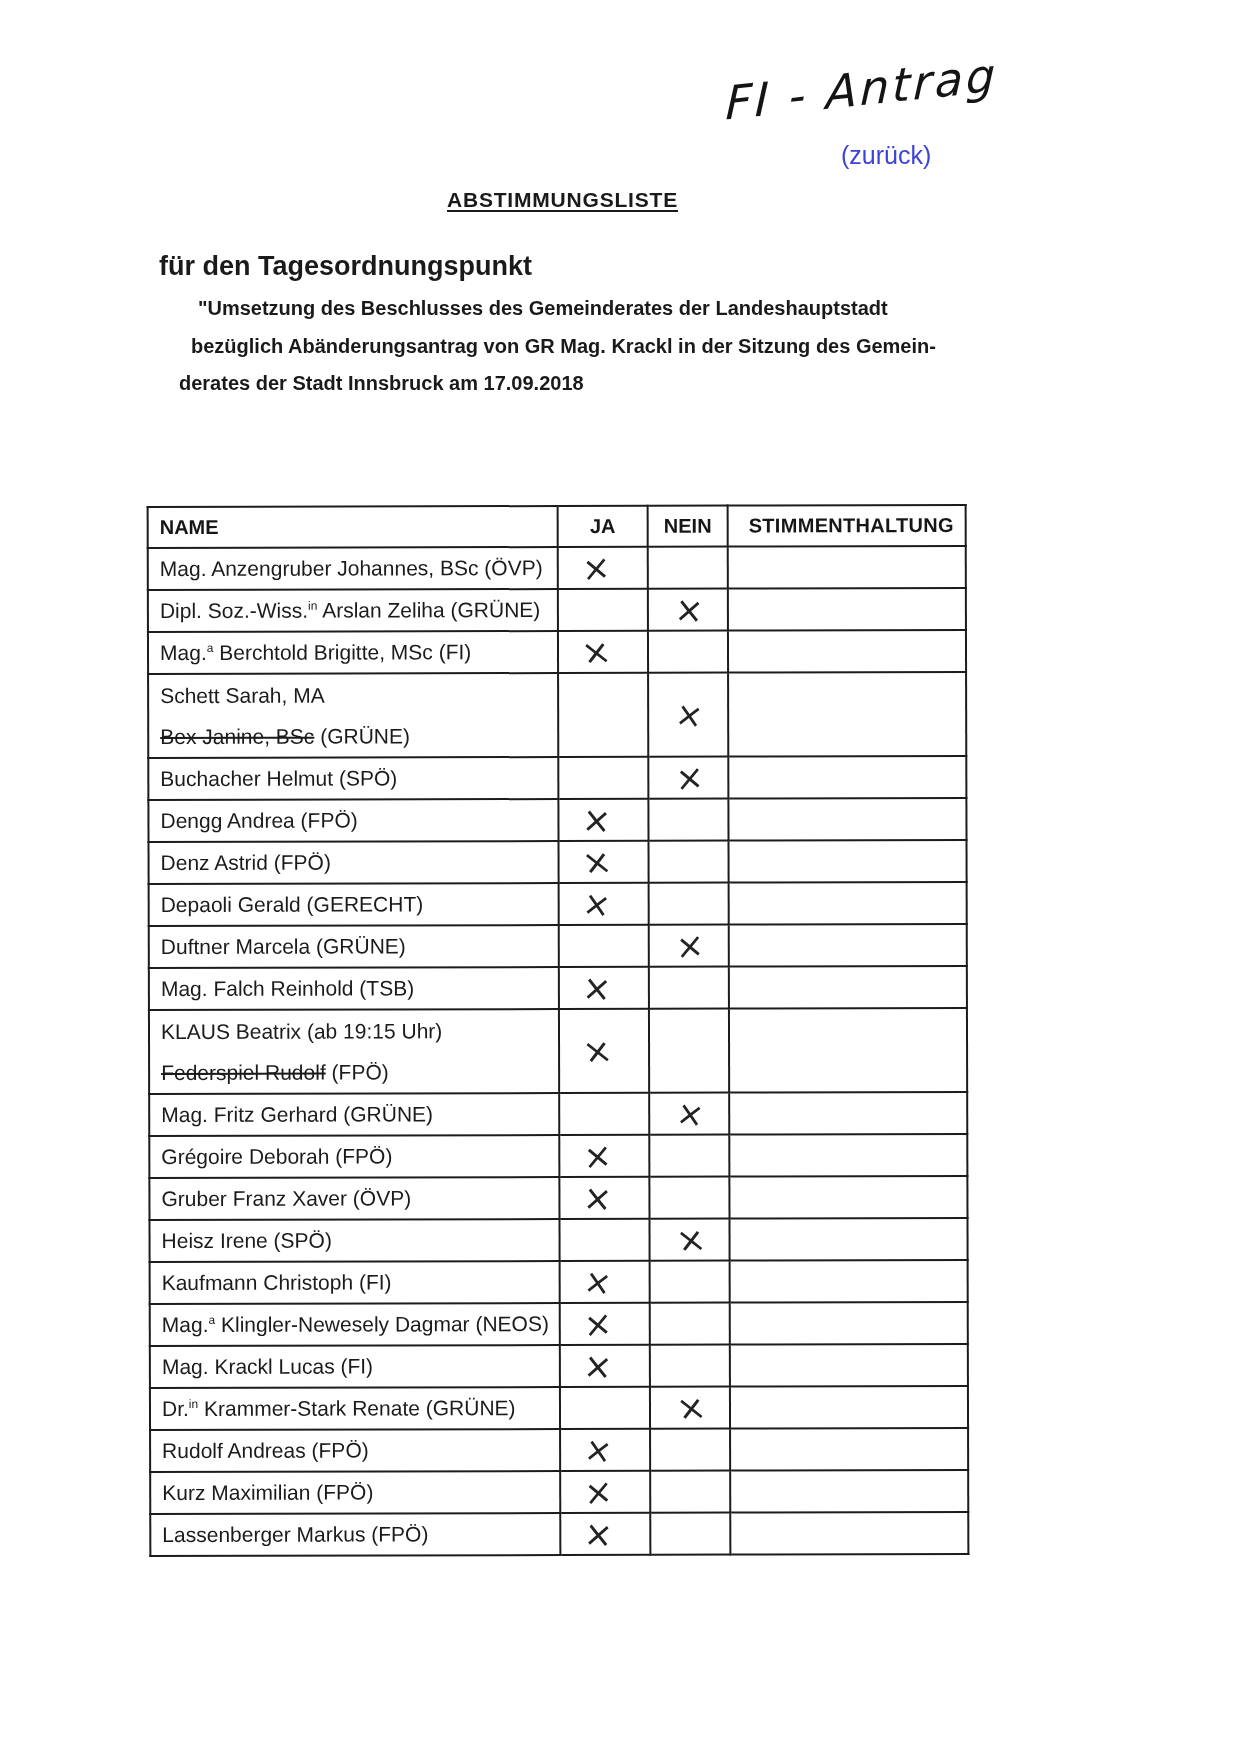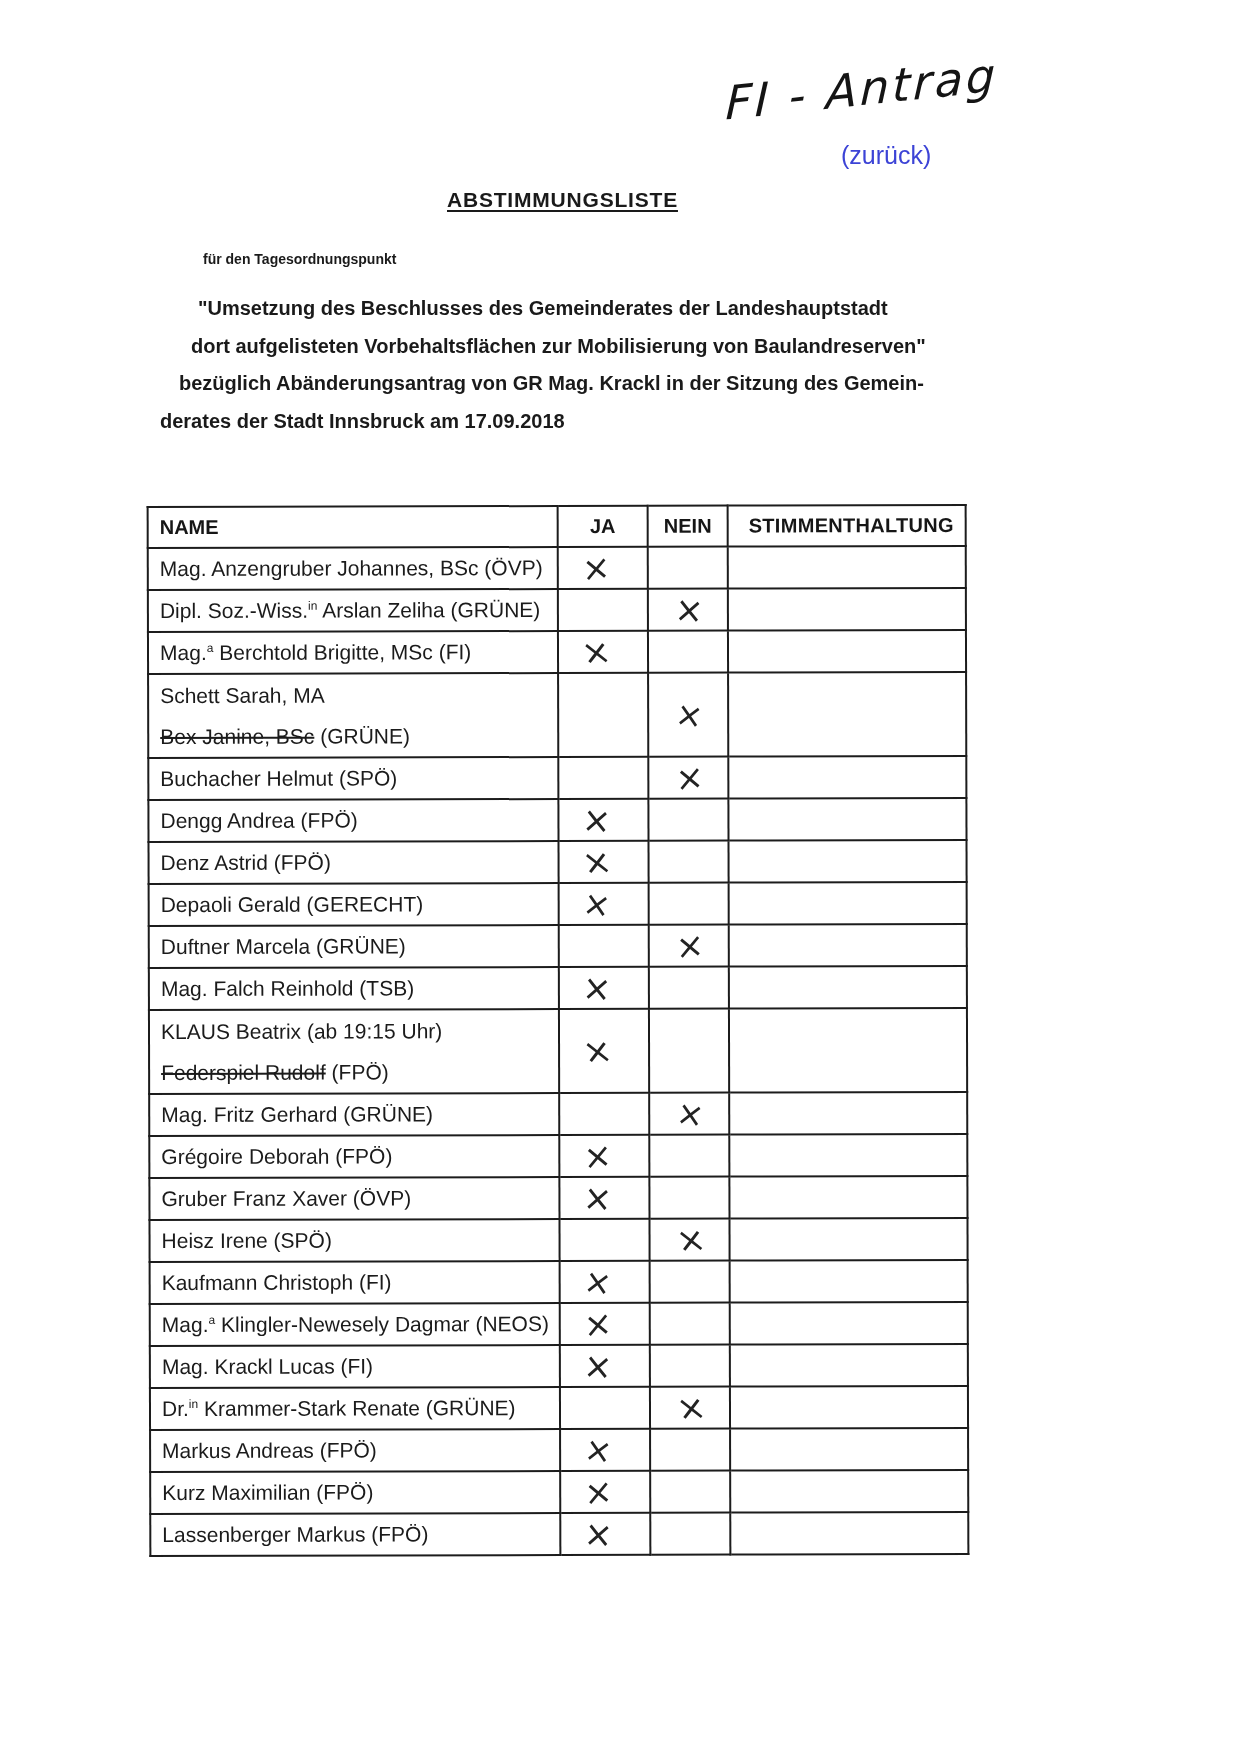--- a/index.html
+++ b/index.html
@@ -43,23 +43,22 @@
     font-weight: bold;
     letter-spacing: 0.8px;
     text-decoration: underline;
     text-underline-offset: 3px;
     text-decoration-thickness: 2px;
   }
   .intro {
     position: absolute;
     left: 159px;
     top: 251px;
-    font-size: 14px;
+    font-size: 27px;
     font-weight: bold;
-    margin-left: 44px;
   }
   .subject {
     position: absolute;
     left: 159px;
     top: 290px;
     width: 800px;
     font-size: 20px;
     font-weight: bold;
   }
   .subject-line {
@@ -132,21 +131,20 @@
   <div class="handwriting">FI - Antrag</div>
 
   <a class="back-link" style="color: rgb(60, 67, 214);">(zurück)</a>
 
   <div class="doc-title">ABSTIMMUNGSLISTE</div>
 
   <div class="intro">für den Tagesordnungspunkt</div>
 
   <div class="subject" id="subject">
       <div class="subject-line">"Umsetzung des Beschlusses des Gemeinderates der Landeshauptstadt</div>
-      <div class="subject-line">dort aufgelisteten Vorbehaltsflächen zur Mobilisierung von Baulandreserven"</div>
       <div class="subject-line">bezüglich Abänderungsantrag von GR Mag. Krackl in der Sitzung des Gemein-</div>
       <div class="subject-line">derates der Stadt Innsbruck am 17.09.2018</div>
     </div>
 
   <table class="vote-table">
     <colgroup>
       <col style="width:410px">
       <col style="width:90px">
       <col style="width:80px">
       <col style="width:238px">
@@ -309,21 +307,21 @@
         <tr>
           <td class="c-name">
             <div class="name-line"><span>Dr.</span><sup>in</sup><span> Krammer-Stark Renate (GRÜNE)</span></div>
           </td>
           <td class="c-ja vote-cell"></td>
           <td class="c-nein vote-cell"><span class="mark m2">×</span></td>
           <td class="c-sti vote-cell"></td>
         </tr>
         <tr>
           <td class="c-name">
-            <div class="name-line"><span>Markus Andreas (FPÖ)</span></div>
+            <div class="name-line"><span>Rudolf Andreas (FPÖ)</span></div>
           </td>
           <td class="c-ja vote-cell"><span class="mark m3">×</span></td>
           <td class="c-nein vote-cell"></td>
           <td class="c-sti vote-cell"></td>
         </tr>
         <tr>
           <td class="c-name">
             <div class="name-line"><span>Kurz Maximilian (FPÖ)</span></div>
           </td>
           <td class="c-ja vote-cell"><span class="mark m0">×</span></td>

